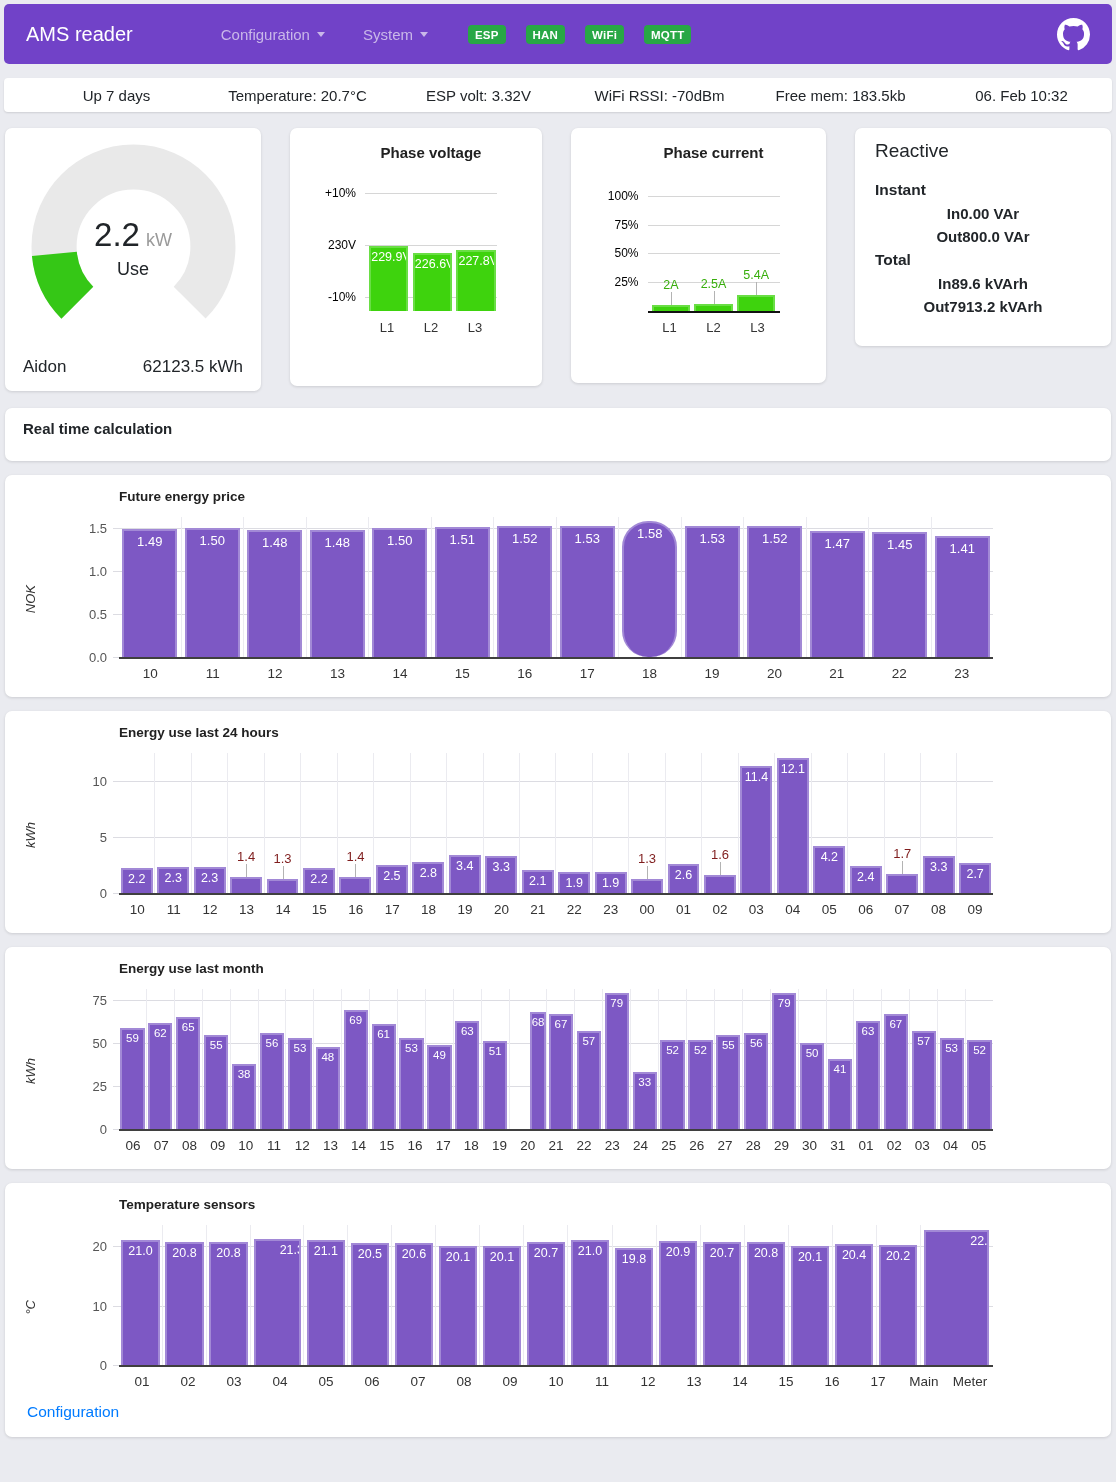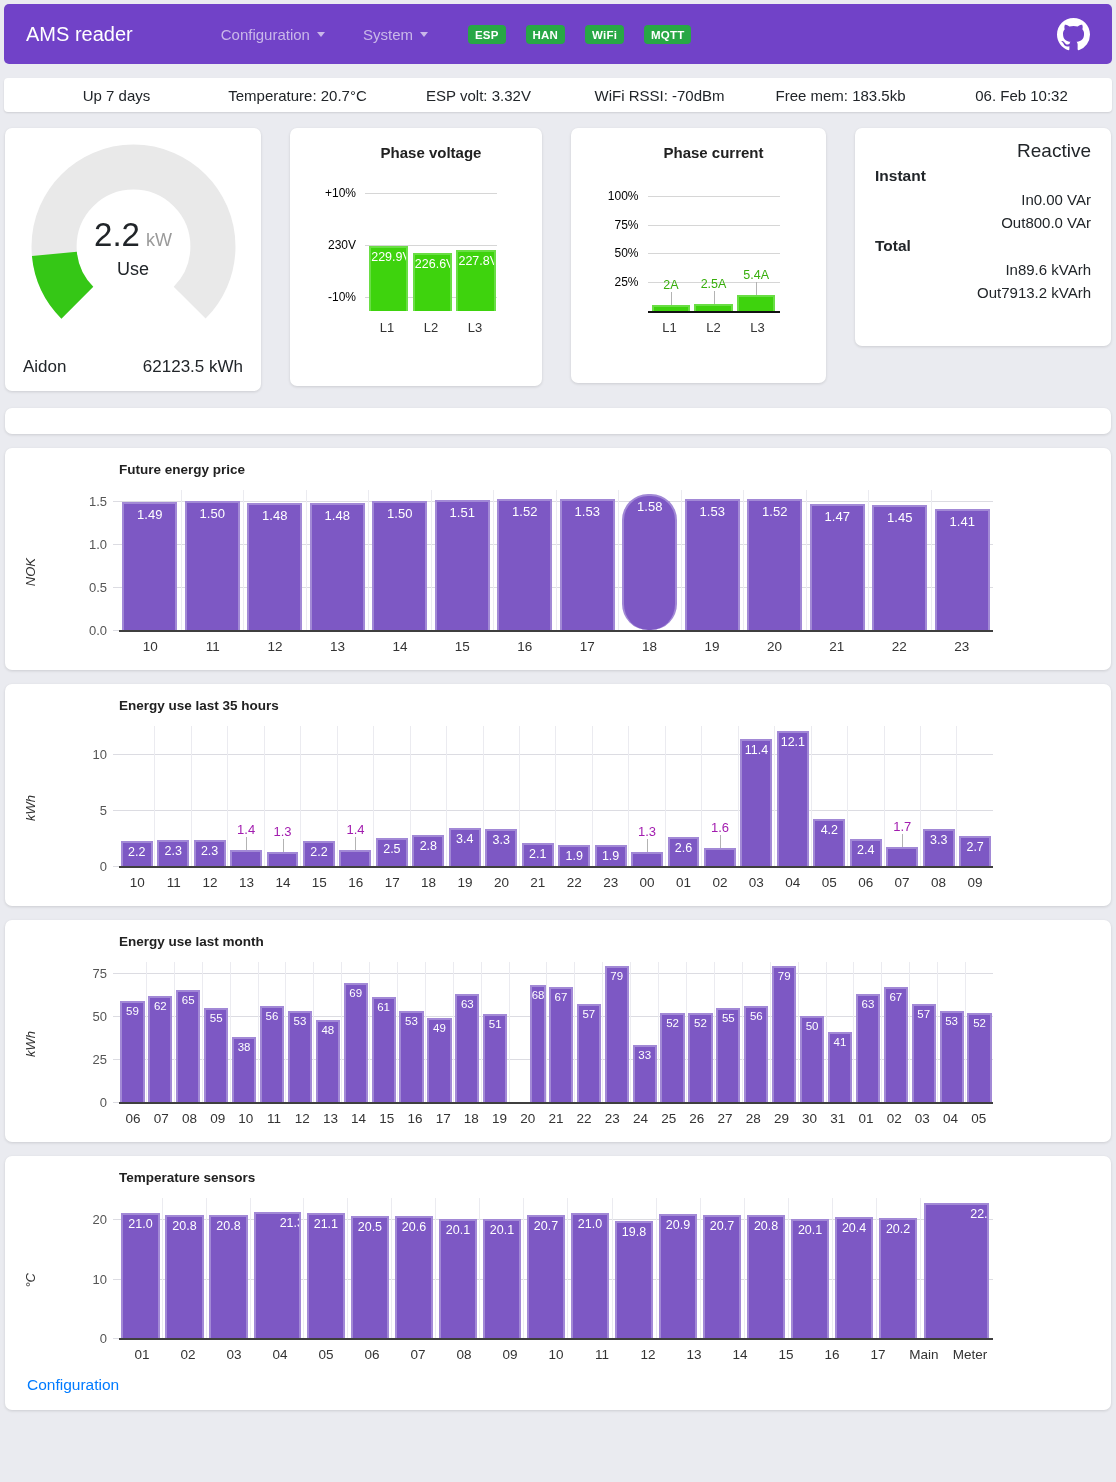--- a/index.html
+++ b/index.html
@@ -40,23 +40,23 @@
   .gauge-main { display:flex; align-items:baseline; }
   .gauge-value { font-size:33px; color:#212529; }
   .gauge-unit { font-size:18px; color:#9a9a9a; margin-left:6px; }
   .gauge-label { font-size:18px; margin-top:5px; }
   .gauge-bottom { display:flex; justify-content:space-between; margin-top:auto; font-size:17px; padding:0 2px; }
   
   .voltage-card { width:252px; height:258px; padding:16px 6px 0; }
   .current-card { width:255px; height:255px; padding:16px 6px 0; }
   
   .reactive-card { width:256px; height:218px; padding:12px 20px 12px; }
-  .rx-title { text-align:right; font-size:19px; margin-bottom:2px; }
+  .rx-title { text-align:left; font-size:19px; margin-bottom:16px; }
   .rx-heading { font-weight:bold; font-size:15.5px; padding:3px 0; }
-  .rx-row { display:flex; justify-content:flex-end; font-size:15px; padding:3px 0; }
+  .rx-row { display:flex; justify-content:center; font-size:15px; padding:3px 0;font-weight:bold; }
   
   .realtime-card { margin:17px 5px 0; padding:12px 18px 14px; }
   .rt-title { font-weight:bold; font-size:15px; margin-bottom:10px; }
   .rt-row { display:flex; justify-content:space-between; align-items:center; font-size:14.5px; }
   
   .chart-card { margin:14px 5px 0; padding:14px 0 16px; }
   .chart-title { font-weight:bold; font-size:13.5px; color:#212121; margin-bottom:13px; }
   .chart-big .chart-title { margin-left:114px; }
   .chart-area { display:flex; }
   .y-axis-title { width:50px; display:flex; align-items:center; justify-content:center; }
@@ -67,21 +67,21 @@
   .ytick { position:absolute; right:calc(100% + 12px); transform:translateY(-50%); font-size:13px; color:#555; white-space:nowrap; }
   .bars { position:absolute; inset:0; display:flex; align-items:flex-end; }
   .bar-slot { flex:1; position:relative; height:100%; display:flex; align-items:flex-end; justify-content:center; }
   .chart-big .bar-slot + .bar-slot { border-left:1px solid #ebebf0; }
   .bar { width:90%; background:#7d58c4; border:2px solid #a289d6; border-bottom:none; position:relative; }
   .bar-label { display:block; text-align:center; color:#fff; font-size:12.5px; margin-top:2px; white-space:nowrap; overflow:hidden; }
   .baseline { position:absolute; left:0; right:0; bottom:-2px; height:2px; background:#3f3f3f; }
   .x-labels { display:flex; margin-top:9px; }
   .x-label { flex:1; text-align:center; font-size:13.5px; color:#333; }
   .leader { position:absolute; left:50%; width:1px; height:13px; background:#b3b3b3; }
-  .above-label { position:absolute; left:50%; transform:translateX(-50%); font-size:13px; color:#a21caf; white-space:nowrap; }
+  .above-label { position:absolute; left:50%; transform:translateX(-50%); font-size:13px; color:#7f1d1d; white-space:nowrap; }
   
   .chart-price .bar-label { font-size:13px; margin-top:3px; }
   .chart-month .bar-label { font-size:11.5px; }
   
   .chart-mini .chart-title { text-align:center; font-size:15px; margin-left:30px; margin-bottom:20px; }
   .chart-mini .chart-area { justify-content:center; }
   .chart-mini .plot-wrap { flex:none; width:132px; margin:0 0 0 30px; }
   .chart-mini .plot { height:130px; }
   .chart-current .plot { height:122px; margin-top:8px; }
   .chart-mini .gridline { left:0; background:#d6d6d6; }
@@ -253,20 +253,21 @@
       <span>89.6 kVArh</span>
     </div>
     <div class="rx-row">
       <span>Out</span>
       <span>7913.2 kVArh</span>
     </div>
   </div>
 </div>
 
 <div class="card realtime-card">
+  <div class="rt-title">Real time calculation</div>
 </div>
 
 <div class="card chart-card">
   <div class="chart chart-big chart-price">
       <div class="chart-title">Future energy price</div>
       <div class="chart-area">
         <div class="y-axis-title">
           <span>NOK</span>
         </div>
         <div class="plot-wrap">
@@ -369,21 +370,21 @@
             <span class="x-label">22</span>
             <span class="x-label">23</span>
           </div>
         </div>
       </div>
     </div>
 </div>
 
 <div class="card chart-card">
   <div class="chart chart-big chart-last24">
-      <div class="chart-title">Energy use last 35 hours</div>
+      <div class="chart-title">Energy use last 24 hours</div>
       <div class="chart-area">
         <div class="y-axis-title">
           <span>kWh</span>
         </div>
         <div class="plot-wrap">
           <div class="plot">
             <div class="gridline" style="top: 20.32%;"></div>
             <div class="ytick" style="top: 20.32%;">10</div>
             <div class="gridline" style="top: 60.16%;"></div>
             <div class="ytick" style="top: 60.16%;">5</div>

